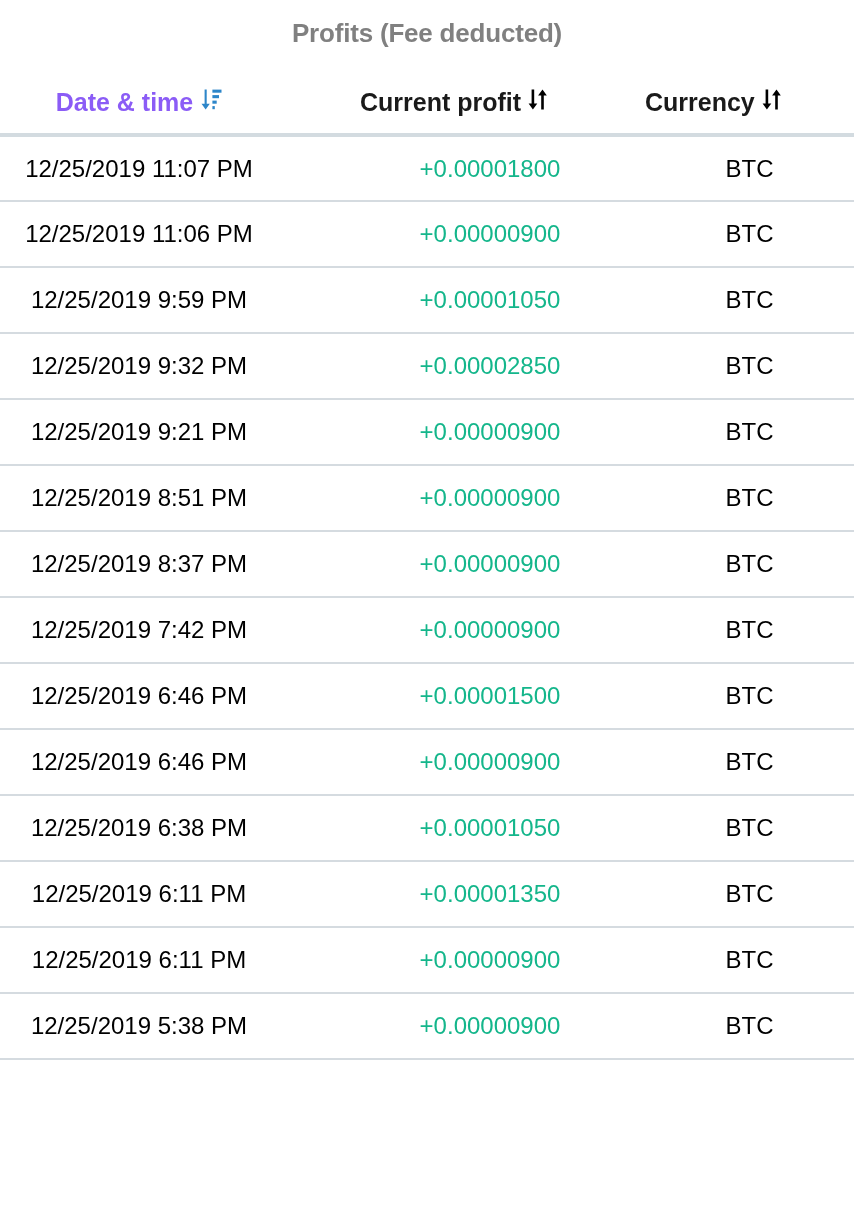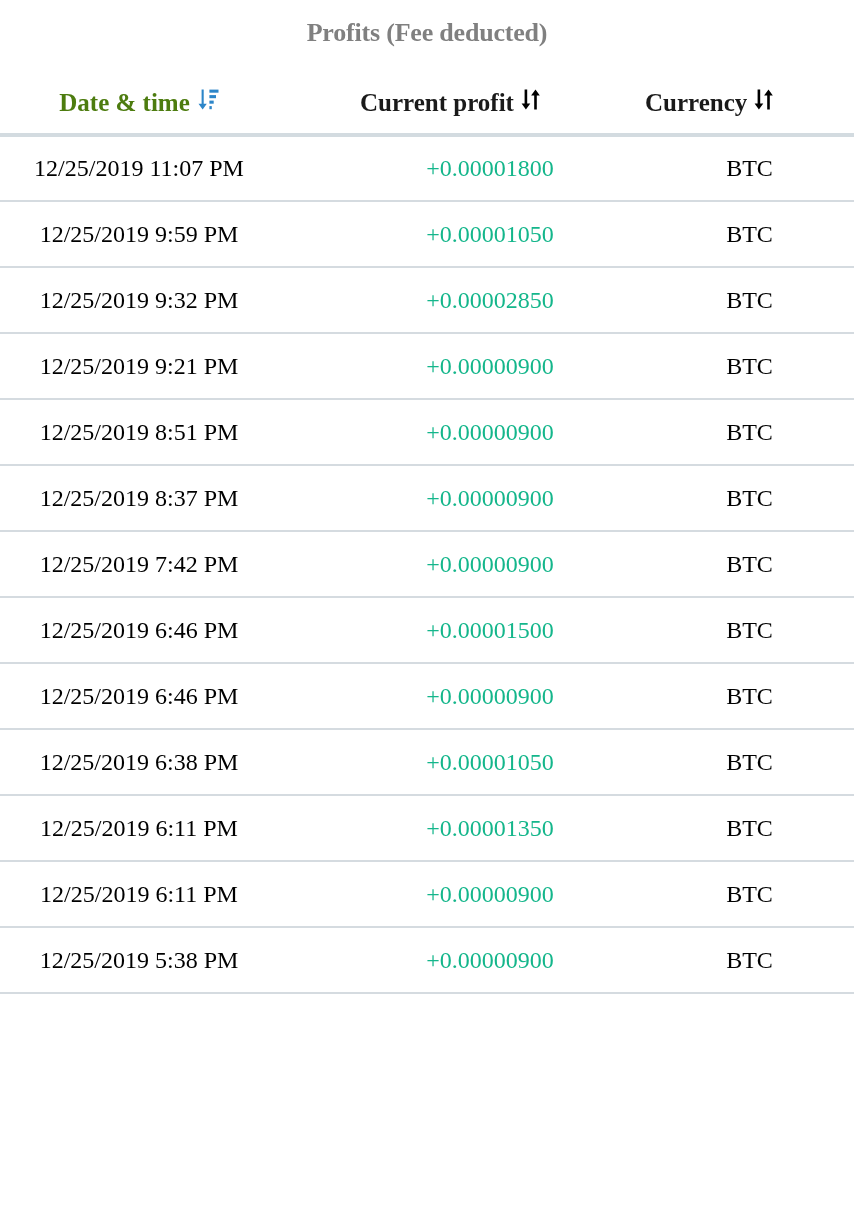--- a/index.html
+++ b/index.html
@@ -14,21 +14,20 @@
   body {
     font-family: "Liberation Sans", sans-serif;
     -webkit-font-smoothing: antialiased;
   }
 
   .page {
     position: relative;
     width: 854px;
     height: 868px;
     background: #ffffff;
-    font-family: Liberation Serif, serif;
   }
 
   
   .panel-title {
     position: absolute;
     top: 18px;
     left: 0;
     width: 854px;
     text-align: center;
     font-size: 26px;
@@ -61,21 +60,21 @@
     vertical-align: bottom;
     white-space: nowrap;
   }
   thead tr {
     border-bottom: 4px solid #d3dbe0;
   }
   th.th-date   { text-align: center; padding-right: 82px; }
   th.th-profit { text-align: left;  padding-right: 10px; }
   th.th-curr   { text-align: left;   padding-left: 15px; }
 
-  th.th-date .hdr-label { color: #4d7c0f; text-align: right; }
+  th.th-date .hdr-label { color: #8b5cf6; text-align: right; }
 
   .hdr-btn {
     display: inline-flex;
     align-items: baseline;
     gap: 7px;
     cursor: pointer;
   }
 
   
   .sort-icon {
@@ -170,20 +169,25 @@
       </tr>
     </thead>
 
     <tbody id="profits-tbody">
         <tr>
           <td class="td-date">12/25/2019 11:07 PM</td>
           <td class="td-profit">+0.00001800</td>
           <td class="td-curr">BTC</td>
         </tr>
         <tr>
+          <td class="td-date">12/25/2019 11:06 PM</td>
+          <td class="td-profit">+0.00000900</td>
+          <td class="td-curr">BTC</td>
+        </tr>
+        <tr>
           <td class="td-date">12/25/2019 9:59 PM</td>
           <td class="td-profit">+0.00001050</td>
           <td class="td-curr">BTC</td>
         </tr>
         <tr>
           <td class="td-date">12/25/2019 9:32 PM</td>
           <td class="td-profit">+0.00002850</td>
           <td class="td-curr">BTC</td>
         </tr>
         <tr>

